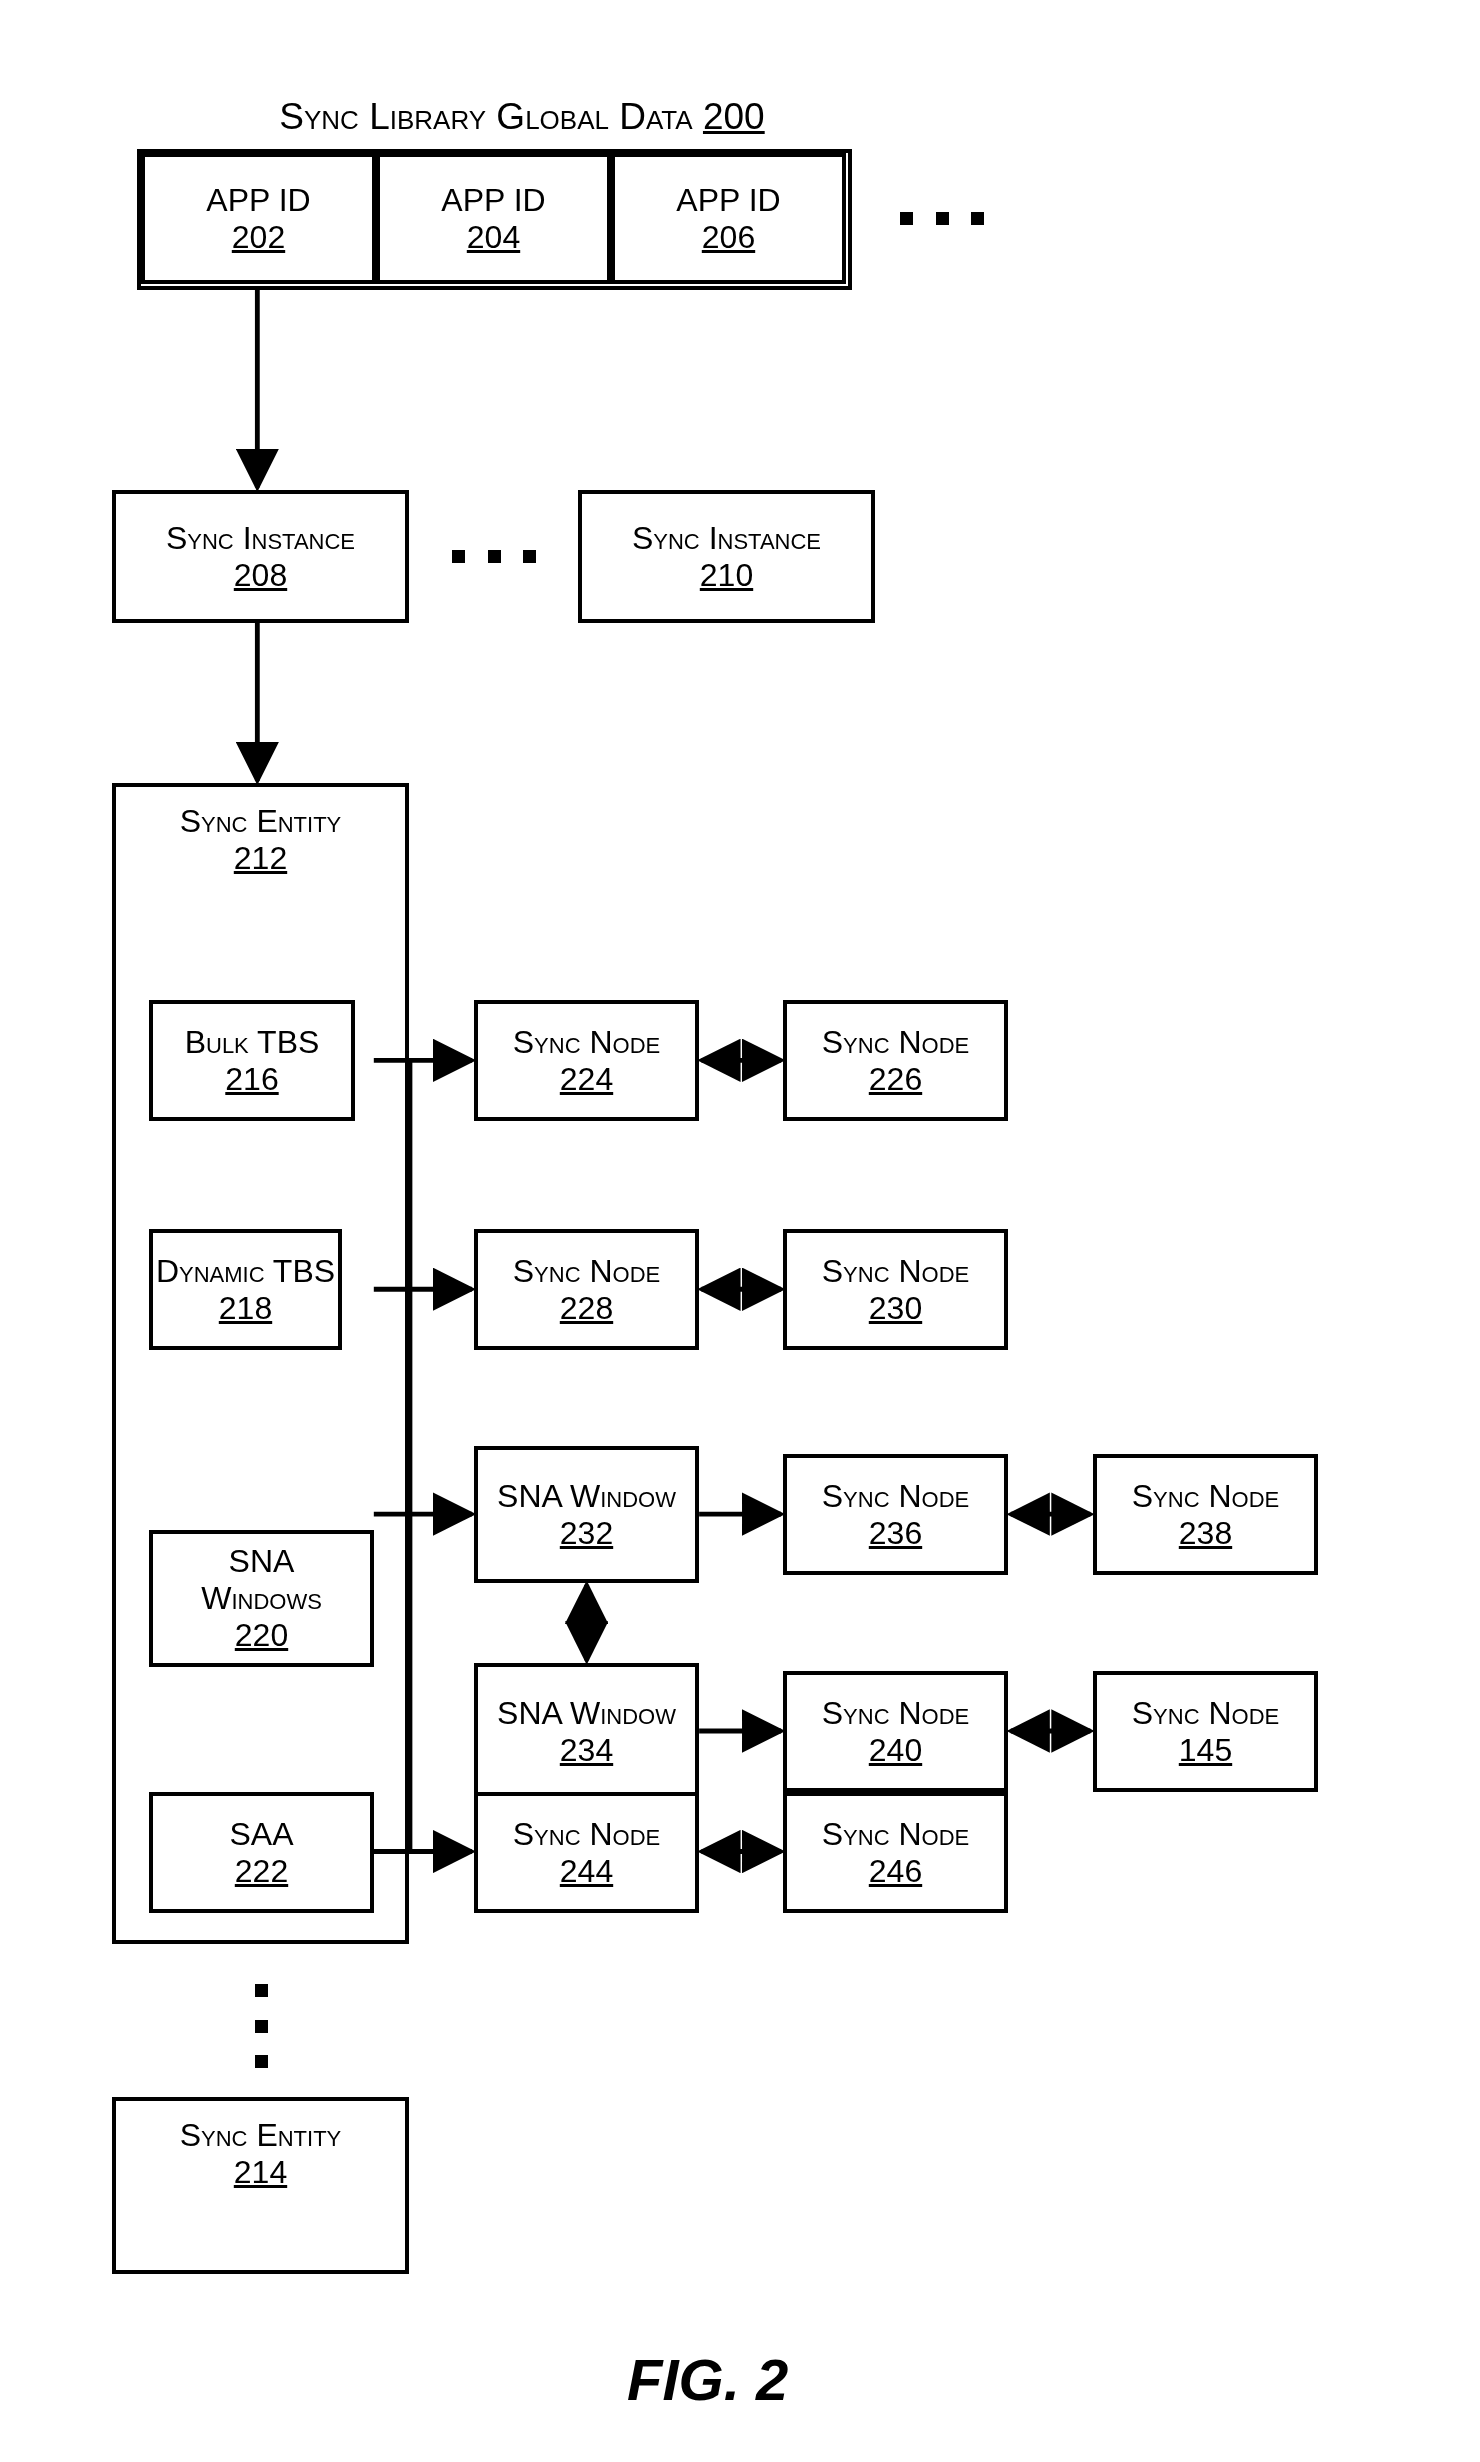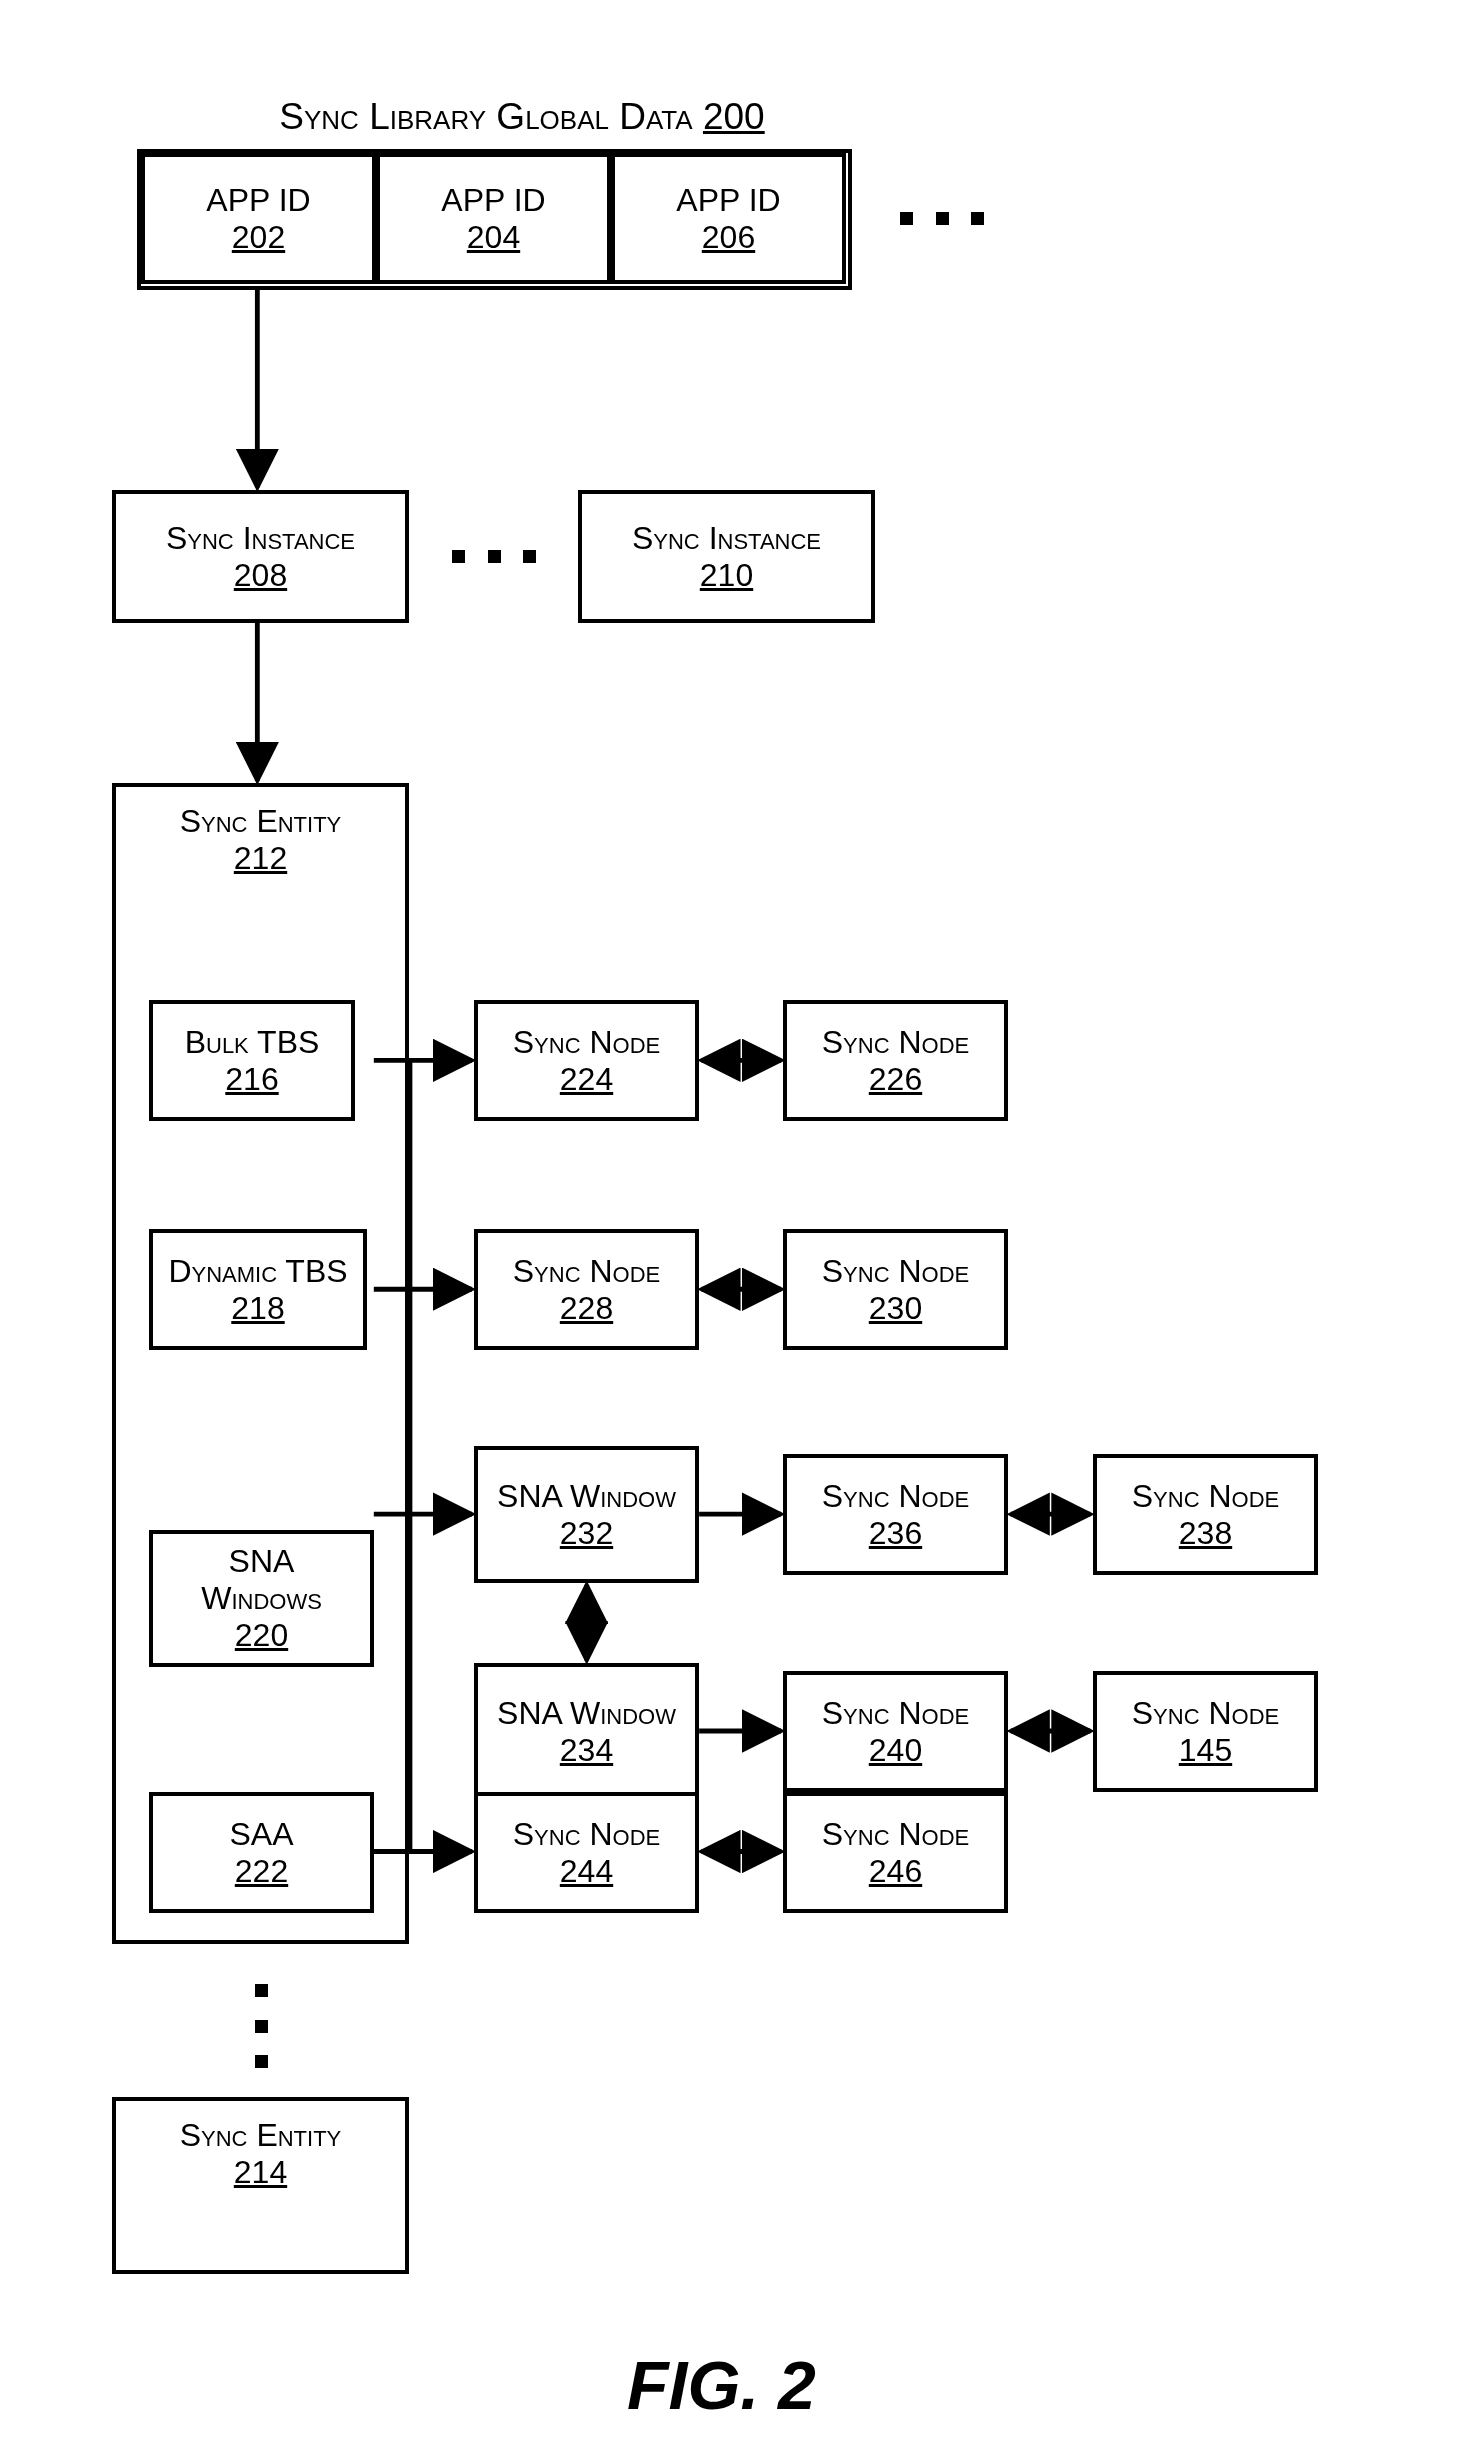--- a/index.html
+++ b/index.html
@@ -45,21 +45,21 @@
     position: absolute;
     font-variant: small-caps;
     font-size: 37px;
     text-align: center;
   }
   .header-num {
     text-decoration: underline;
   }
   .fig-caption {
     position: absolute;
-    font-size: 68px;
+    font-size: 58px;
     font-weight: bold;
     font-style: italic;
   }
   .dots-h {
     position: absolute;
     display: flex;
     gap: 22.5px;
   }
   .dots-h > div {
     width: 13px;
@@ -148,21 +148,21 @@
   <div class="box" style="left:474px; top:1000px; width:225px; height:121px;">
     <span class="label">Sync Node</span>
     <span class="num">224</span>
   </div>
 
   <div class="box" style="left:783px; top:1000px; width:225px; height:121px;">
     <span class="label">Sync Node</span>
     <span class="num">226</span>
   </div>
 
-  <div class="box" style="left:149px; top:1229px; width:218px; height:121px;">
+  <div class="box" style="left:149px; top:1229px; width:193px; height:121px;">
     <span class="label">Dynamic TBS</span>
     <span class="num">218</span>
   </div>
 
   <div class="box" style="left:474px; top:1229px; width:225px; height:121px;">
     <span class="label">Sync Node</span>
     <span class="num">228</span>
   </div>
 
   <div class="box" style="left:783px; top:1229px; width:225px; height:121px;">

